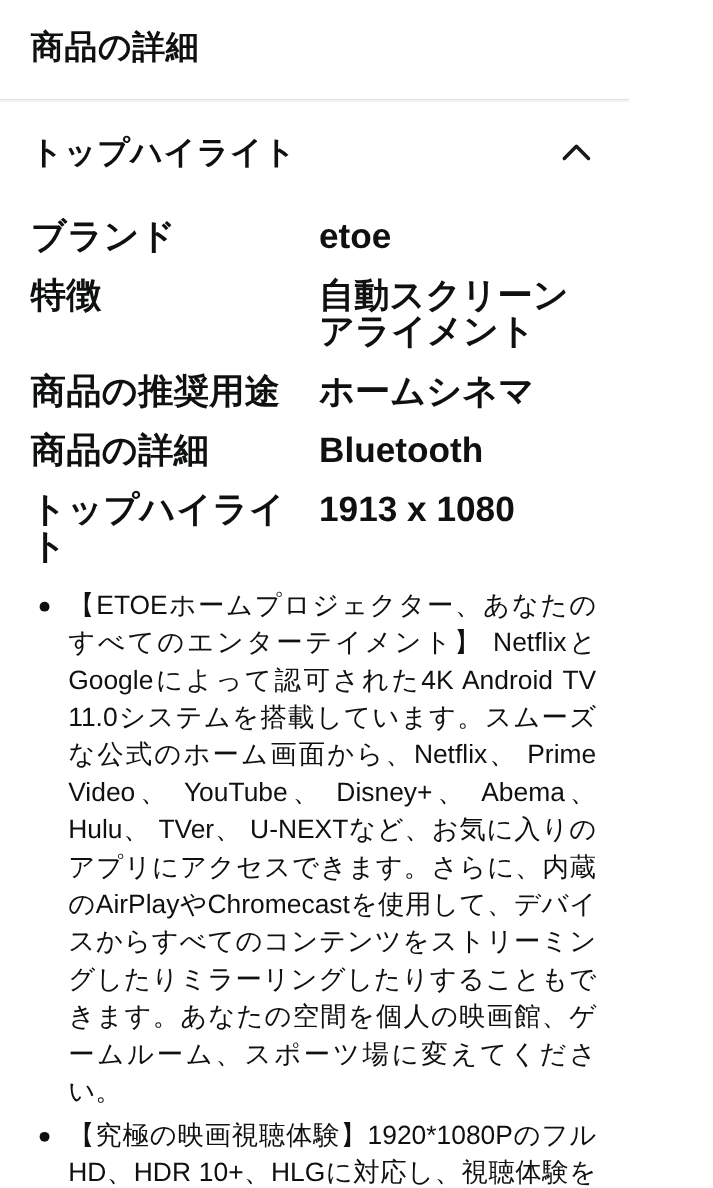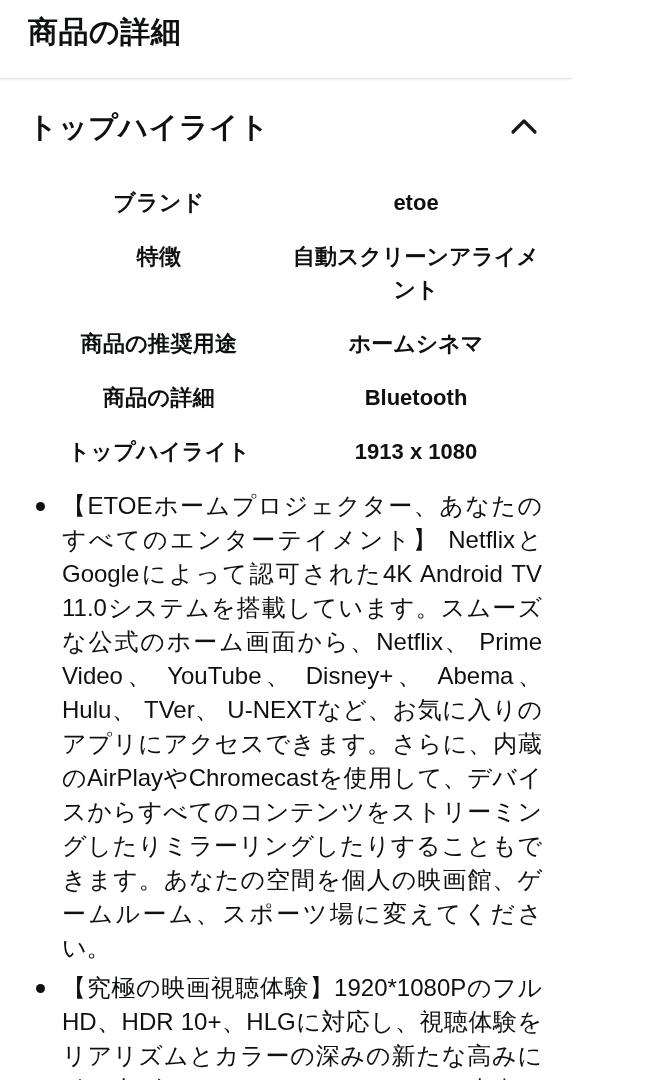--- a/index.html
+++ b/index.html
@@ -12,21 +12,21 @@
     height: 1080px;
     overflow: hidden;
     font-family: "Liberation Sans", "DejaVu Sans", sans-serif;
     color: #0f1111;
     -webkit-font-smoothing: antialiased;
   }
   .screen {
     width: 572px;
     height: 1080px;
     box-sizing: border-box;
-    padding: 0 30px 0 28px;
+    padding: 12px 30px 0 28px;
     overflow: hidden;
   }
   .page-title {
     font-size: 30px;
     line-height: 38px;
     font-weight: 700;
     margin: 0;
     padding-top: 13px;
     letter-spacing: 0.5px;
   }
@@ -56,24 +56,23 @@
     width: 32px;
     height: 26px;
     margin-right: 2px;
   }
   .spec-table {
     margin-top: 42px;
   }
   .spec-row {
     display: flex;
     align-items: flex-start;
-    font-size: 22px;
+    font-size: 32px;
     line-height: 33px;
     margin-bottom: 21px;
-    text-align: center;
   }
   .spec-label {
     flex: none;
     width: 262px;
     font-weight: 700;
     letter-spacing: 0.3px;
   }
   .spec-value {
     flex: 1;
     font-weight: bold;

